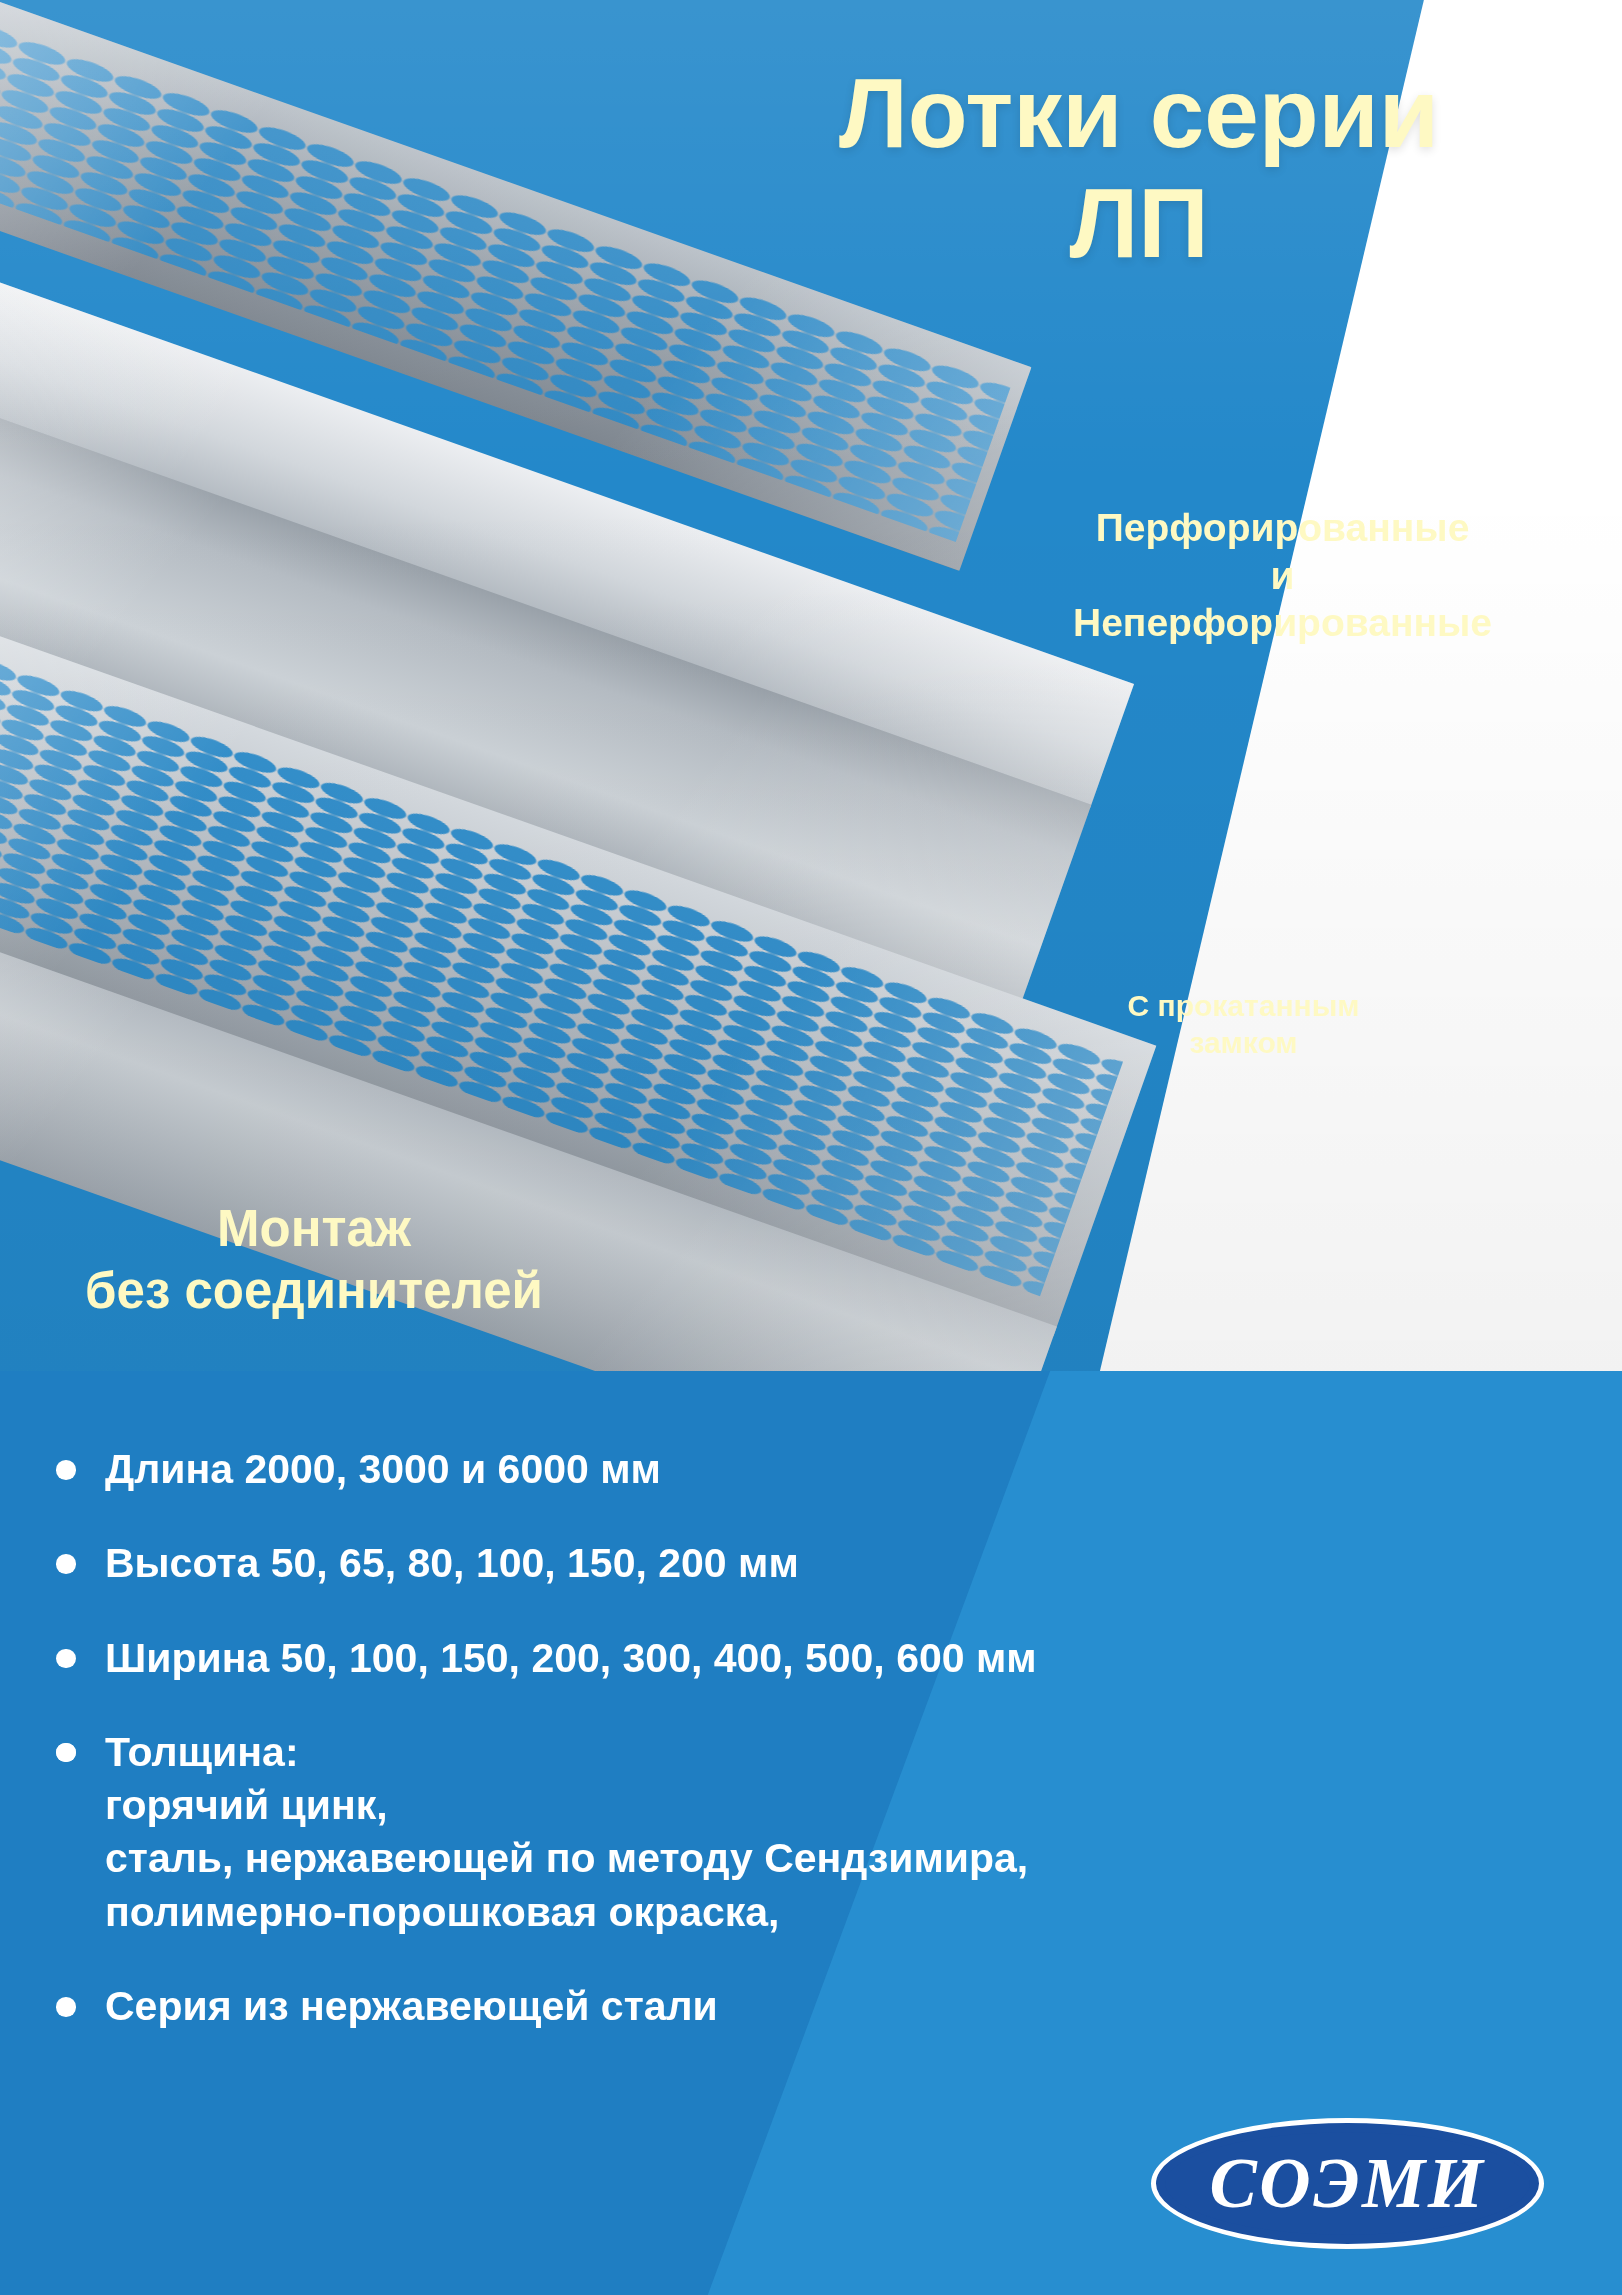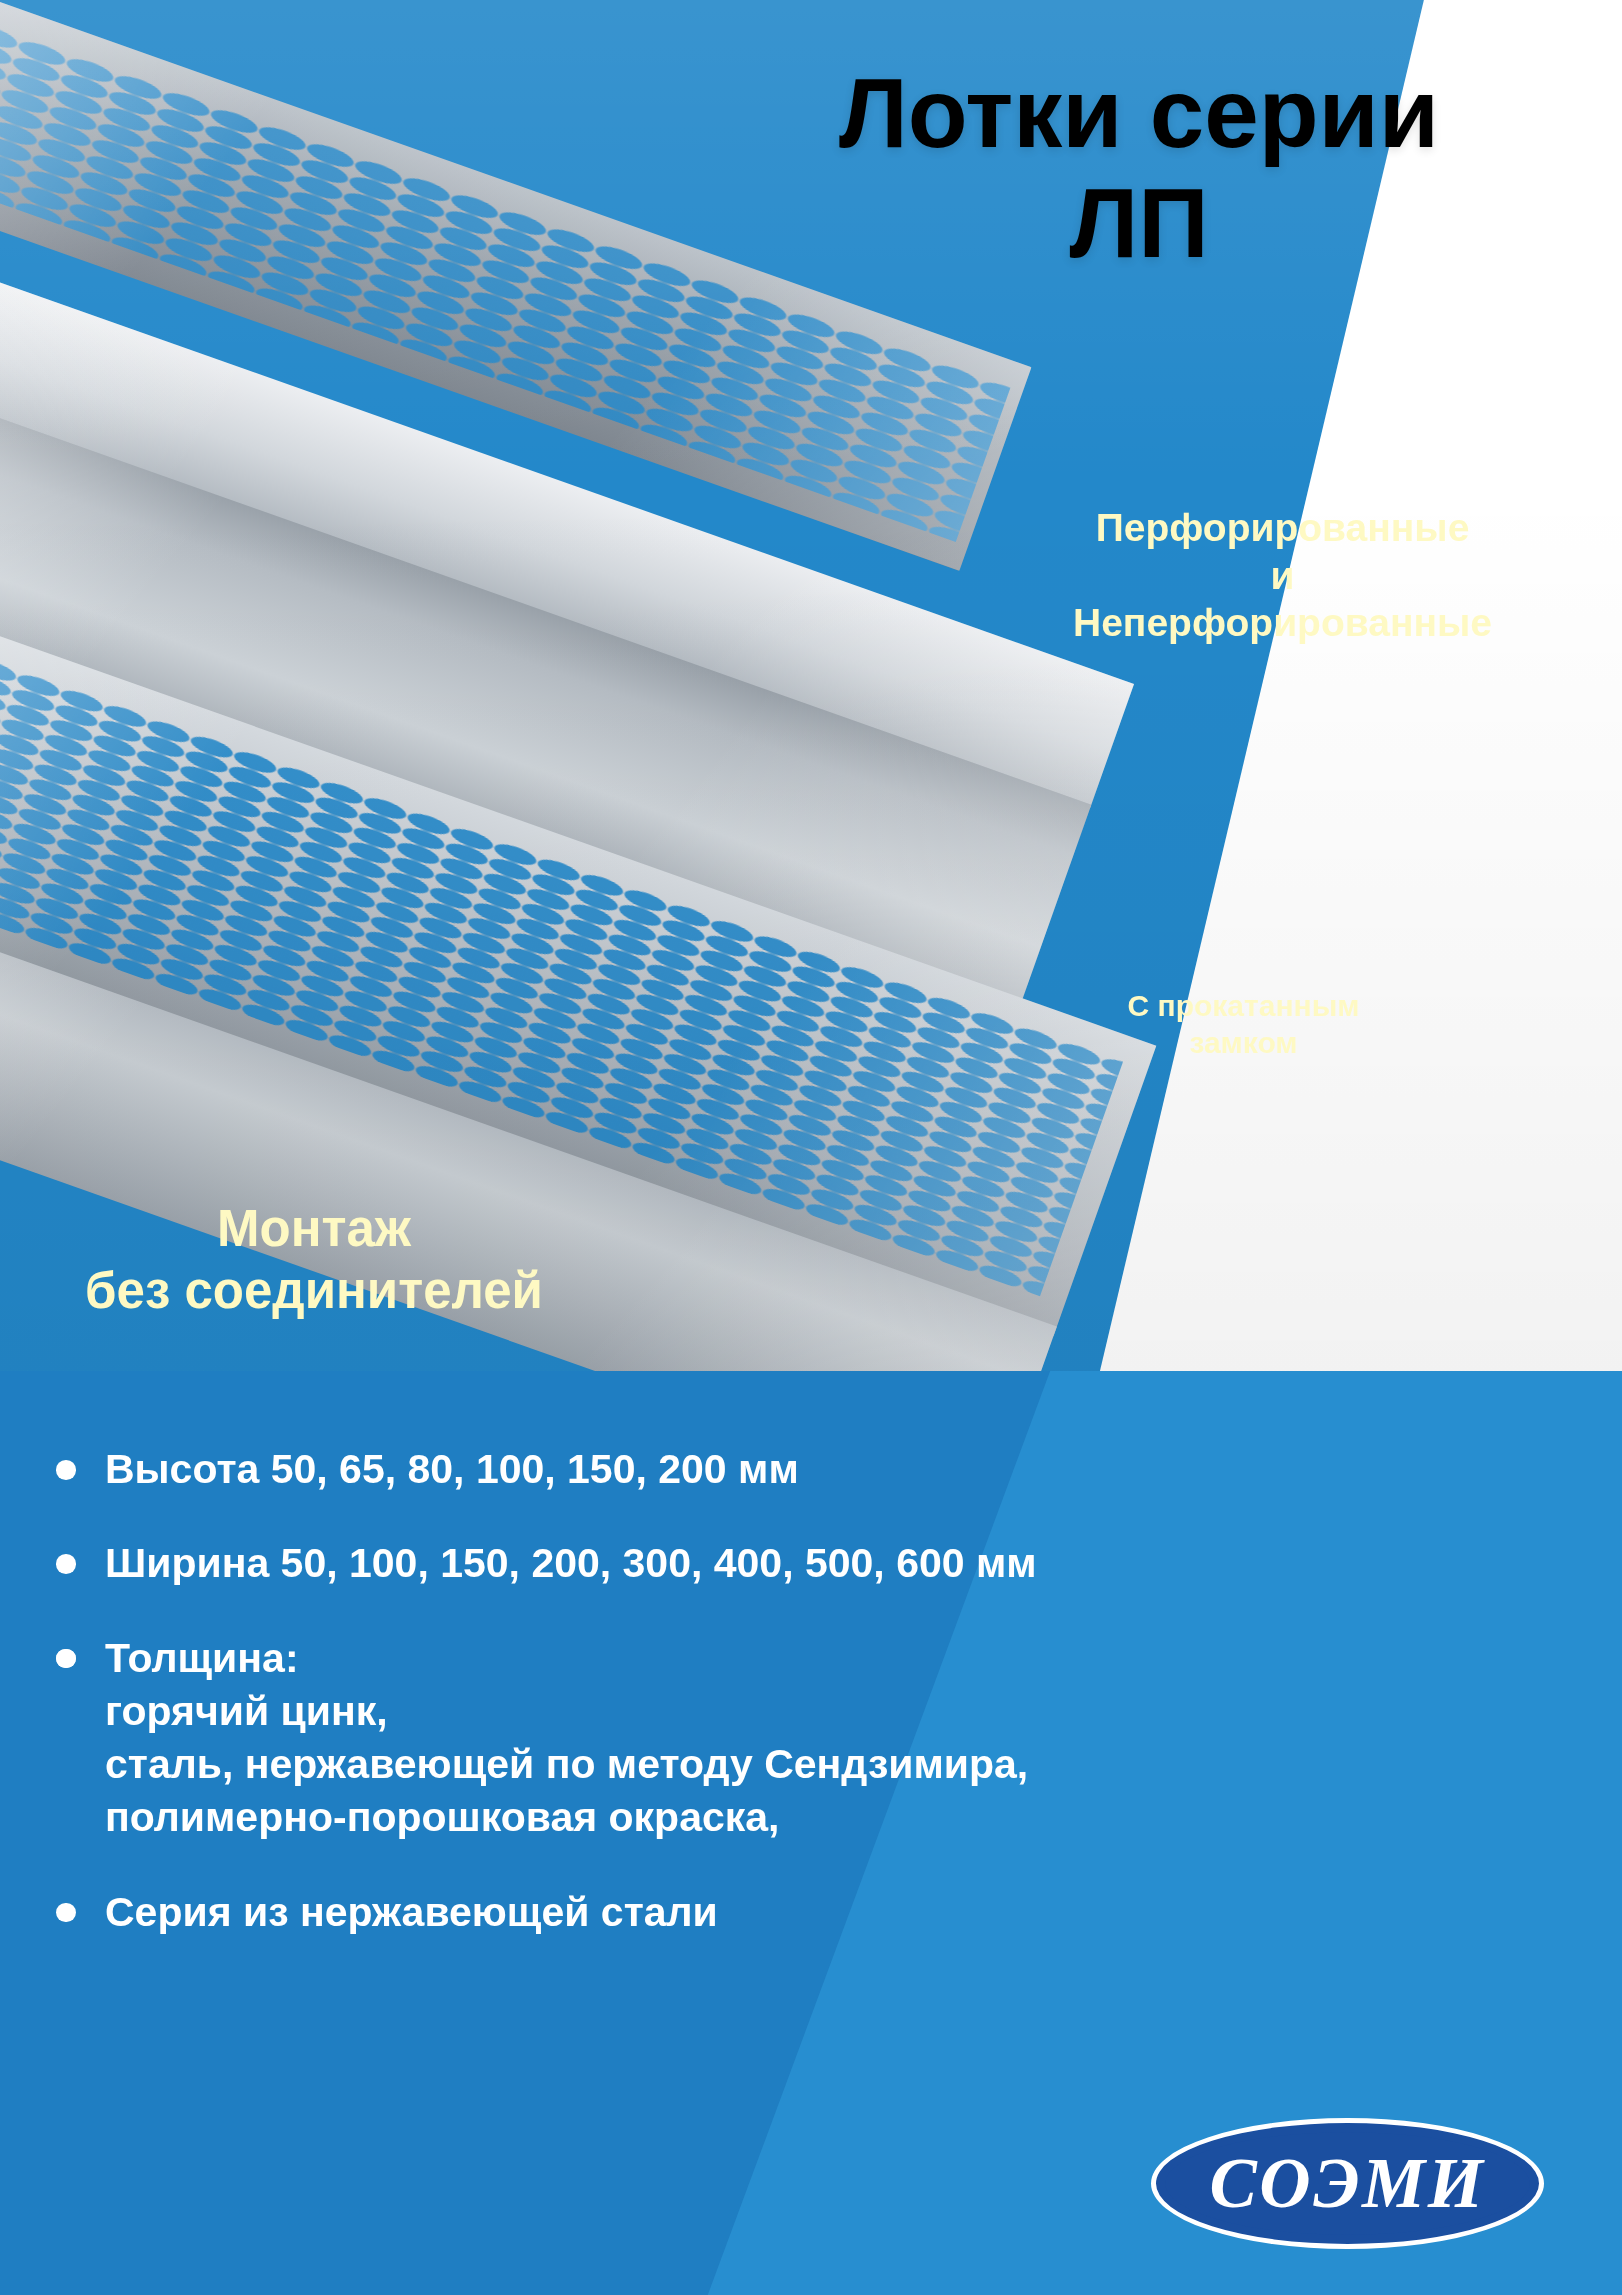--- a/index.html
+++ b/index.html
@@ -97,21 +97,21 @@
     pointer-events:none;
   }
 
   
   .title {
     position: absolute;
     right: 65px;
     top: 59px;
     width: 838px;
     text-align: center;
-    color: #000000;
+    color: #fef9c3;
     font-size: 98px;
     line-height: 1.12;
     font-weight: bold;
     letter-spacing: 0px;
     text-shadow: 0 2.6px 9.2px rgba(0,0,0,0.12);
   }
   .callout {
     position: absolute;
     color: #fef9c3;
     font-weight: bold;
@@ -275,20 +275,24 @@
       <div>Монтаж</div>
       <div>без соединителей</div>
     </div>
   </div>
 
   <div class="specs">
     <div class="specs-wedge"></div>
 
     <ul class="spec-list">
 
+      <li class="spec-item">
+        <span class="bullet"></span>
+        <span>Длина 2000, 3000 и 6000 мм</span>
+      </li>
 
       <li class="spec-item">
         <span class="bullet"></span>
         <span>Высота 50, 65, 80, 100, 150, 200 мм</span>
       </li>
 
       <li class="spec-item">
         <span class="bullet"></span>
         <span>Ширина 50, 100, 150, 200, 300, 400, 500, 600 мм</span>
       </li>

